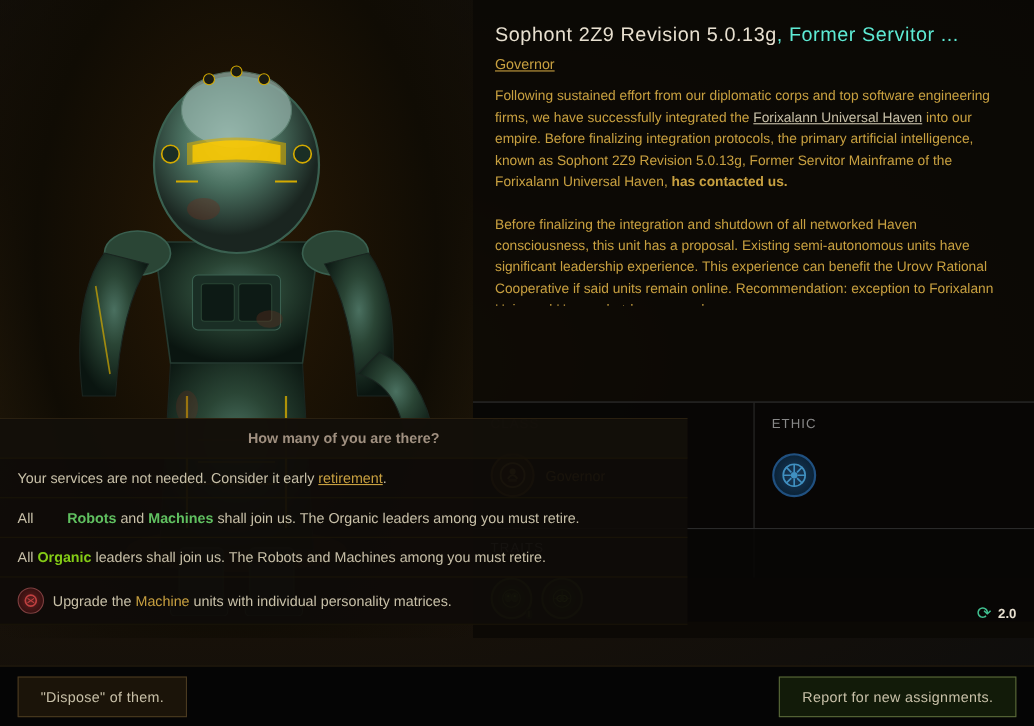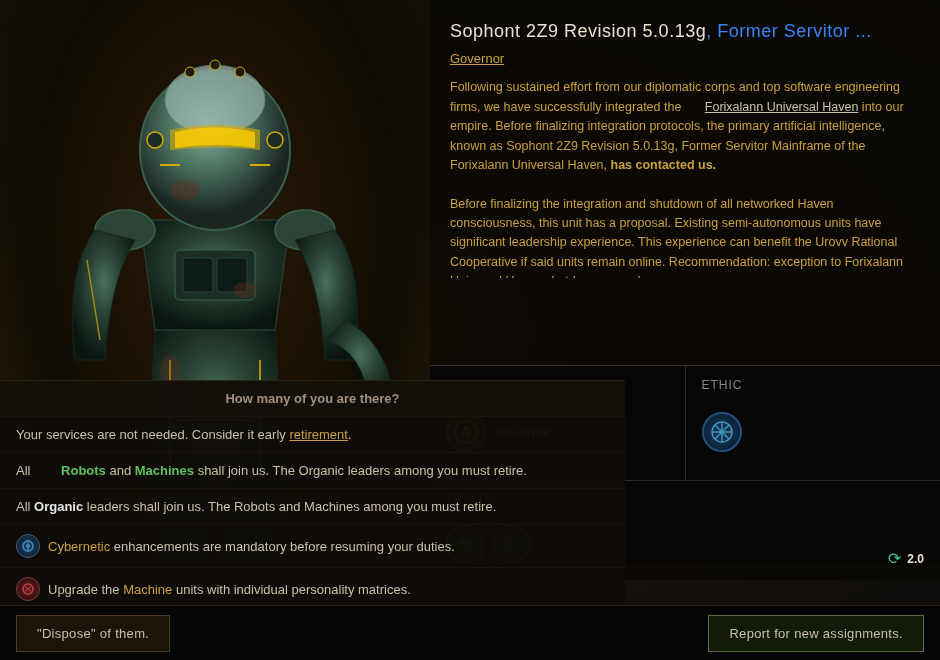--- a/index.html
+++ b/index.html
@@ -57,21 +57,21 @@
 
     .entity-name {
       font-size: 18px;
       color: #e8e0d0;
       font-weight: 300;
       letter-spacing: 0.5px;
       line-height: 1.3;
     }
 
     .entity-name .ellipsis {
-      color: #3b82f6;
+      color: #5eead4;
       margin-top: 20px;
     }
 
     .entity-role {
       color: #c8a040;
       font-size: 13px;
       text-decoration: underline;
       margin-bottom: 4px;
     }
 
@@ -79,21 +79,20 @@
       font-size: 12.5px;
       color: #c8a040;
       line-height: 1.55;
       max-height: 200px;
       overflow: hidden;
     }
 
     .description .link-text {
       color: #c8c0a8;
       text-decoration: underline;
-      margin-left: 20px;
     }
 
     .description .bold-link {
       color: #c8a040;
       font-weight: bold;
       margin-top: 38px;
     }
 
     
     .class-ethic-row {
@@ -267,21 +266,21 @@
       font-weight: bold;
       padding-left: 27px;
     }
 
     .choice-item .machines-link {
       color: #60c060;
       font-weight: bold;
     }
 
     .choice-item .organic-link {
-      color: #e5e5e5;
+      color: #84cc16;
       font-weight: bold;
     }
 
     .choice-item .cybernetic-link {
       color: #c8a040;
     }
 
     .choice-item .machine-link {
       color: #c8a040;
     }
@@ -513,31 +512,20 @@
   <div class="choice-item">
     <span>Your services are not needed. Consider it early <span class="retire-link">retirement</span>.</span>
   </div>
   <div class="choice-item">
     <span>All <span class="robots-link">Robots</span> and <span class="machines-link">Machines</span> shall join us. The Organic leaders among you must retire.</span>
   </div>
   <div class="choice-item">
     <span>All <span class="organic-link">Organic</span> leaders shall join us. The Robots and Machines among you must retire.</span>
   </div>
   <div class="choice-item">
-    <div class="choice-icon cyber">
-      <svg width="14" height="14" viewBox="0 0 14 14" xmlns="http://www.w3.org/2000/svg">
-        <circle cx="7" cy="7" r="5" fill="none" stroke="#4090c0" stroke-width="1.5"></circle>
-        <circle cx="7" cy="7" r="2" fill="#4090c0"></circle>
-        <line x1="7" y1="1" x2="7" y2="5" stroke="#4090c0" stroke-width="1"></line>
-        <line x1="7" y1="9" x2="7" y2="13" stroke="#4090c0" stroke-width="1"></line>
-      </svg>
-    </div>
-    <span><span class="cybernetic-link">Cybernetic</span> enhancements are mandatory before resuming your duties.</span>
-  </div>
-  <div class="choice-item">
     <div class="choice-icon mech">
       <svg width="14" height="14" viewBox="0 0 14 14" xmlns="http://www.w3.org/2000/svg">
         <circle cx="7" cy="7" r="5" fill="none" stroke="#c04040" stroke-width="1.5"></circle>
         <path d="M4 5 L7 7 L10 5" stroke="#c04040" stroke-width="1" fill="none"></path>
         <path d="M4 9 L7 7 L10 9" stroke="#c04040" stroke-width="1" fill="none"></path>
       </svg>
     </div>
     <span>Upgrade the <span class="machine-link">Machine</span> units with individual personality matrices.</span>
   </div>
 </div>

